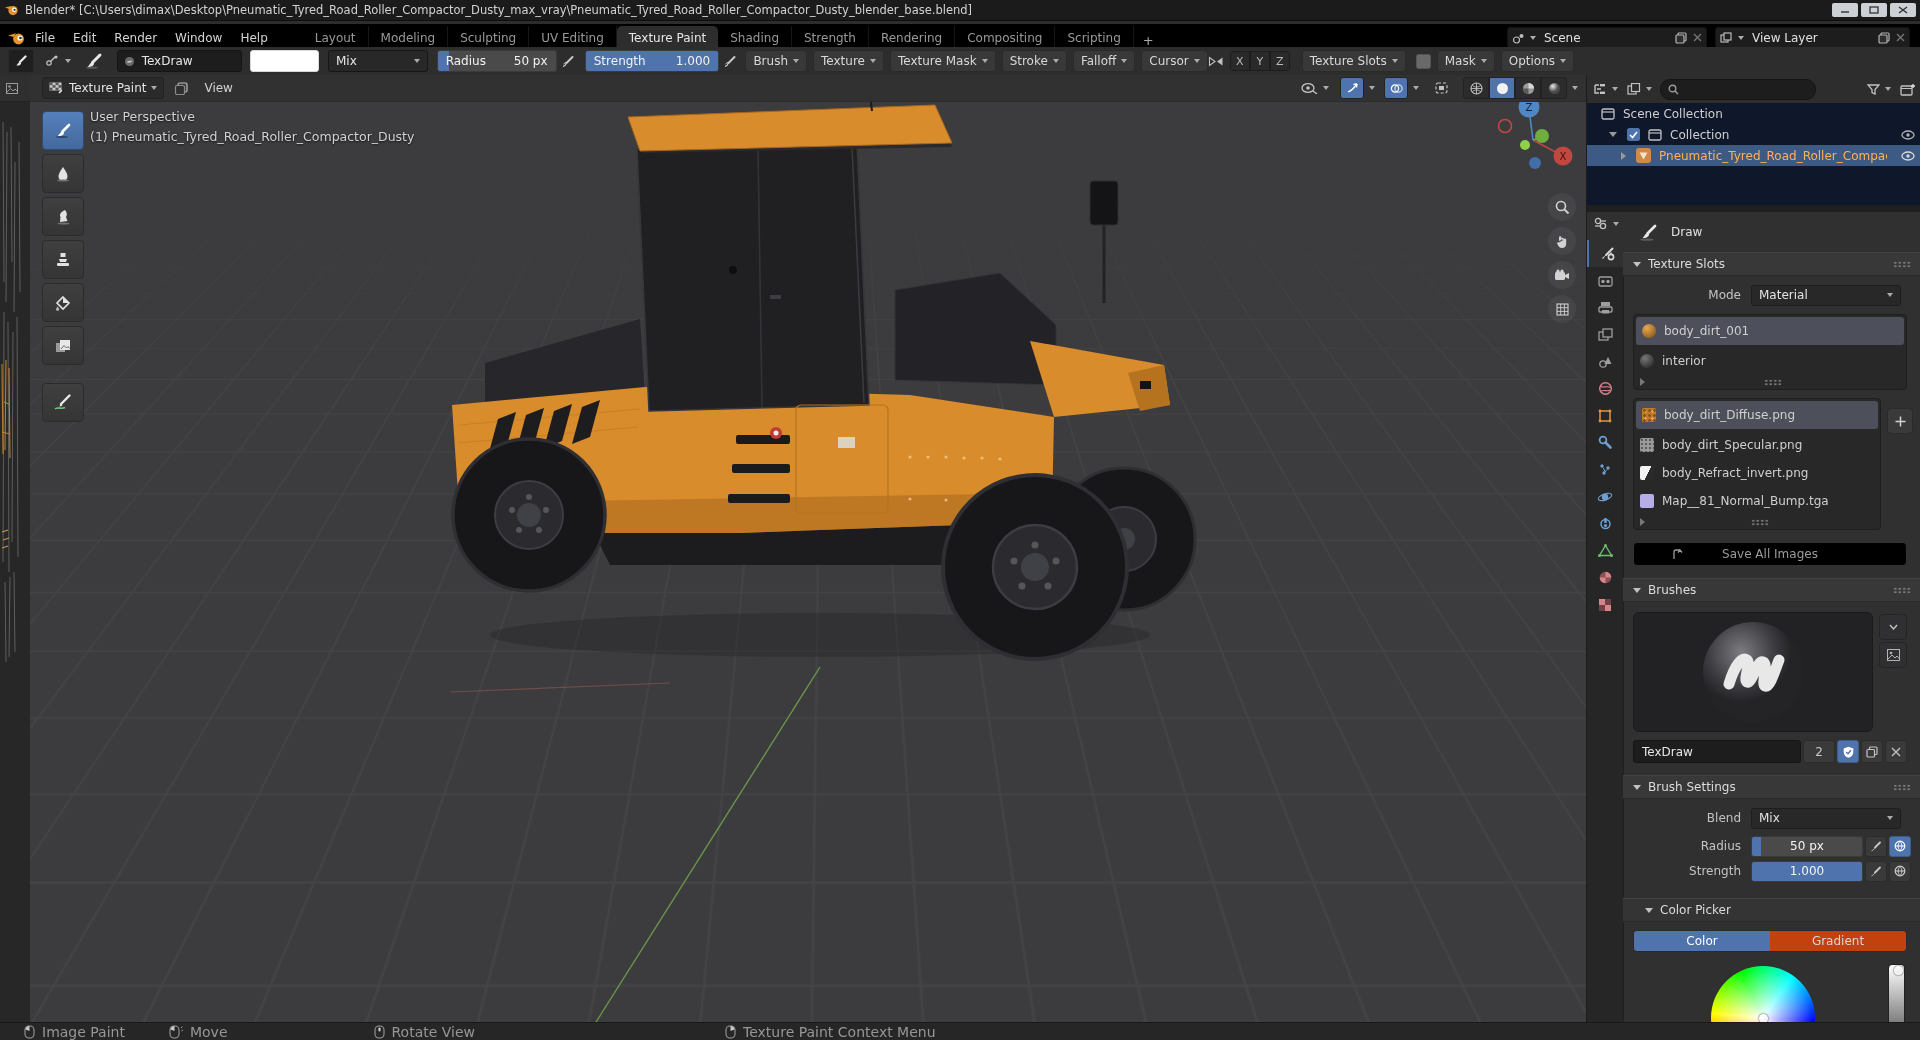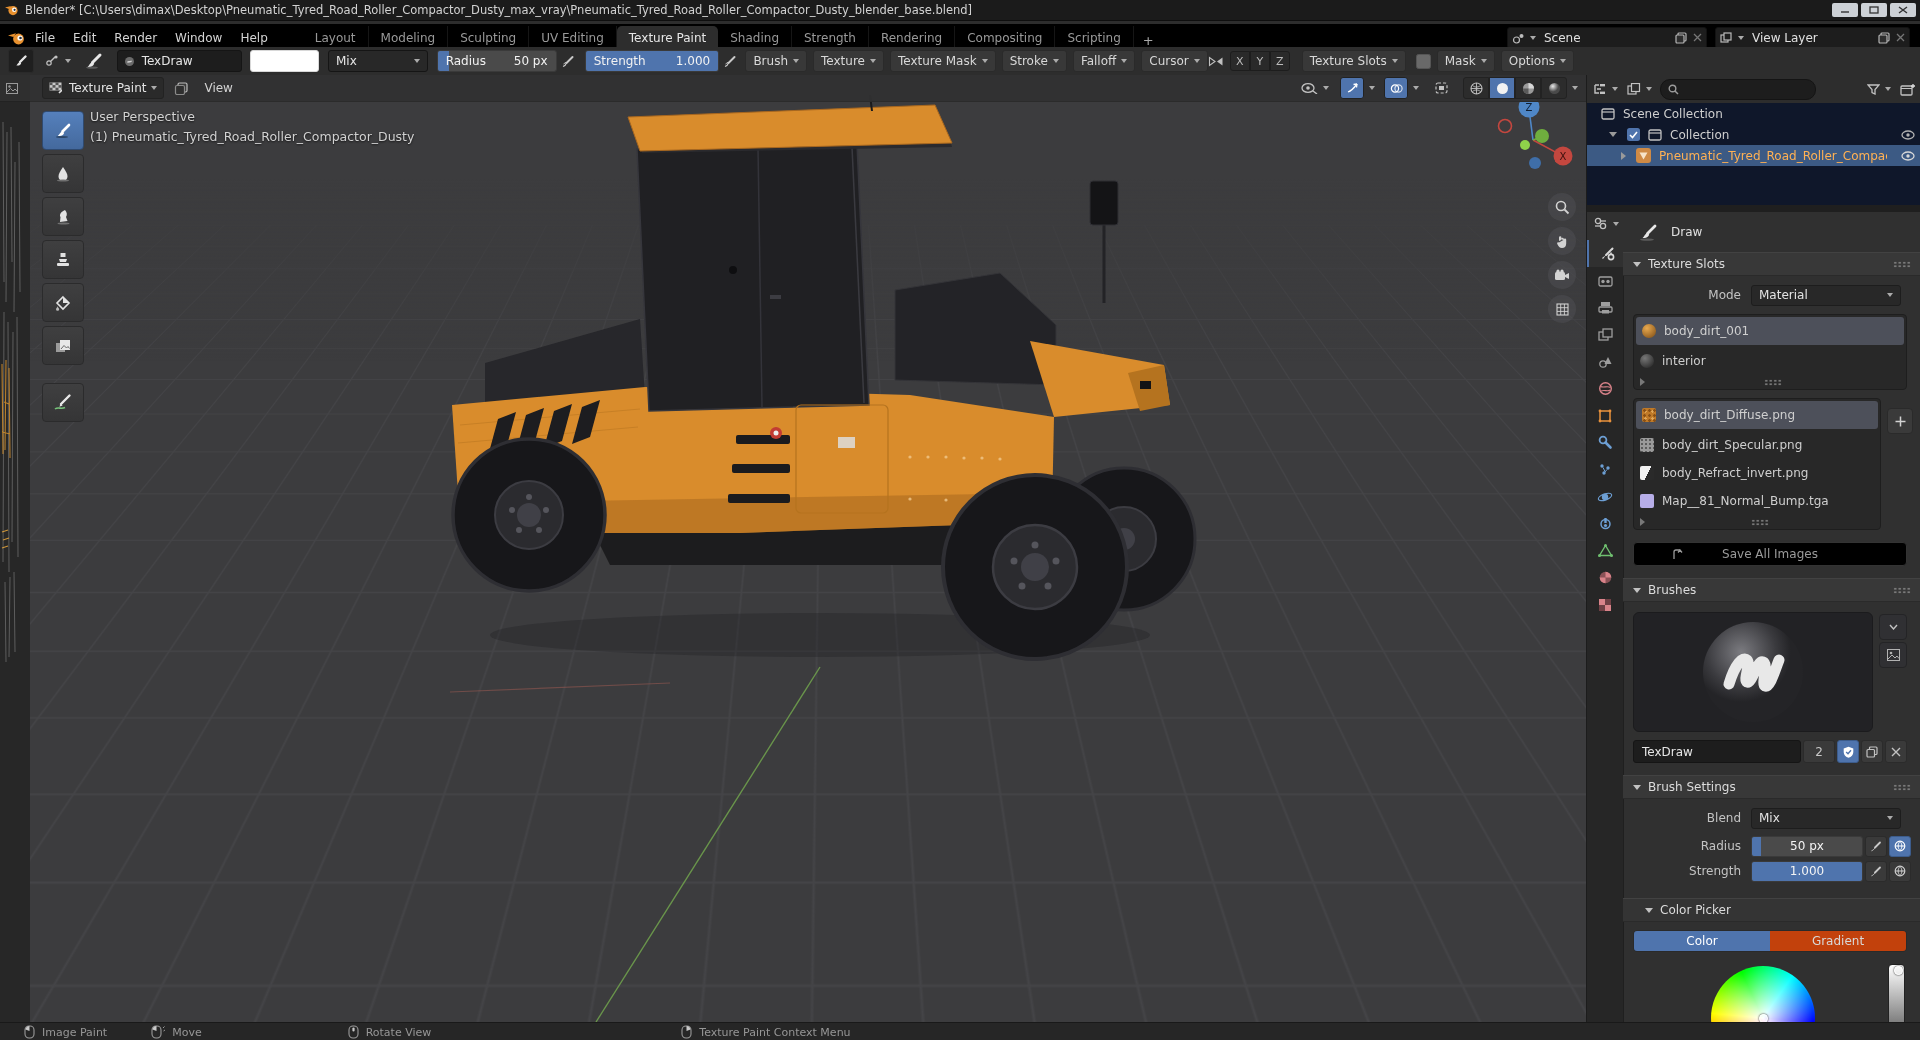--- a/index.html
+++ b/index.html
@@ -71,21 +71,21 @@
   .plabel{width:118px;text-align:right;color:#c3c3c3;padding-right:10px;flex:none;}
   .pfield{flex:1;height:19px;background:#282828;border:1px solid #1d1d1d;border-radius:3px;display:flex;align-items:center;padding:0 7px;color:#e2e2e2;}
   .pslider{flex:1;height:19px;background:#4a4a4a;border:1px solid #3a3a3a;border-radius:3px;position:relative;overflow:hidden;display:flex;align-items:center;justify-content:center;color:#f4f4f4;}
   .mini{width:20px;height:19px;background:#3a3a3a;border:1px solid #2b2b2b;border-radius:3px;margin-left:2px;display:flex;align-items:center;justify-content:center;flex:none;}
   .seg{flex:1;height:20px;display:flex;align-items:center;justify-content:center;color:#d8d8d8;background:#c2410c;}
   .seg.on{background:#4f74ad;color:#fff;}
   .wheelpick{width:104px;height:104px;border-radius:50%;
      background:radial-gradient(circle closest-side,#ffffff 0%,rgba(255,255,255,.0) 96%),
      conic-gradient(from 215deg,#ff0000,#ffff00,#00ff00,#00ffff,#0000ff,#ff00ff,#ff0000);}
   
-  .statusbar{left:0;top:1022px;width:1920px;height:18px;background:#262626;border-top:1px solid #191919;display:flex;align-items:center;color:#969696;font-size:11px;}
+  .statusbar{left:0;top:1022px;width:1920px;height:18px;background:#262626;border-top:1px solid #191919;display:flex;align-items:center;color:#969696;font-size:14px;}
   .sb-item{display:flex;align-items:center;margin-right:0;white-space:nowrap;}
   svg{display:block;}
 </style>
 </head>
 <body>
 
 <div class="app">
 
   <div class="abs titlebar">
     <span style="margin-left:5px;">

